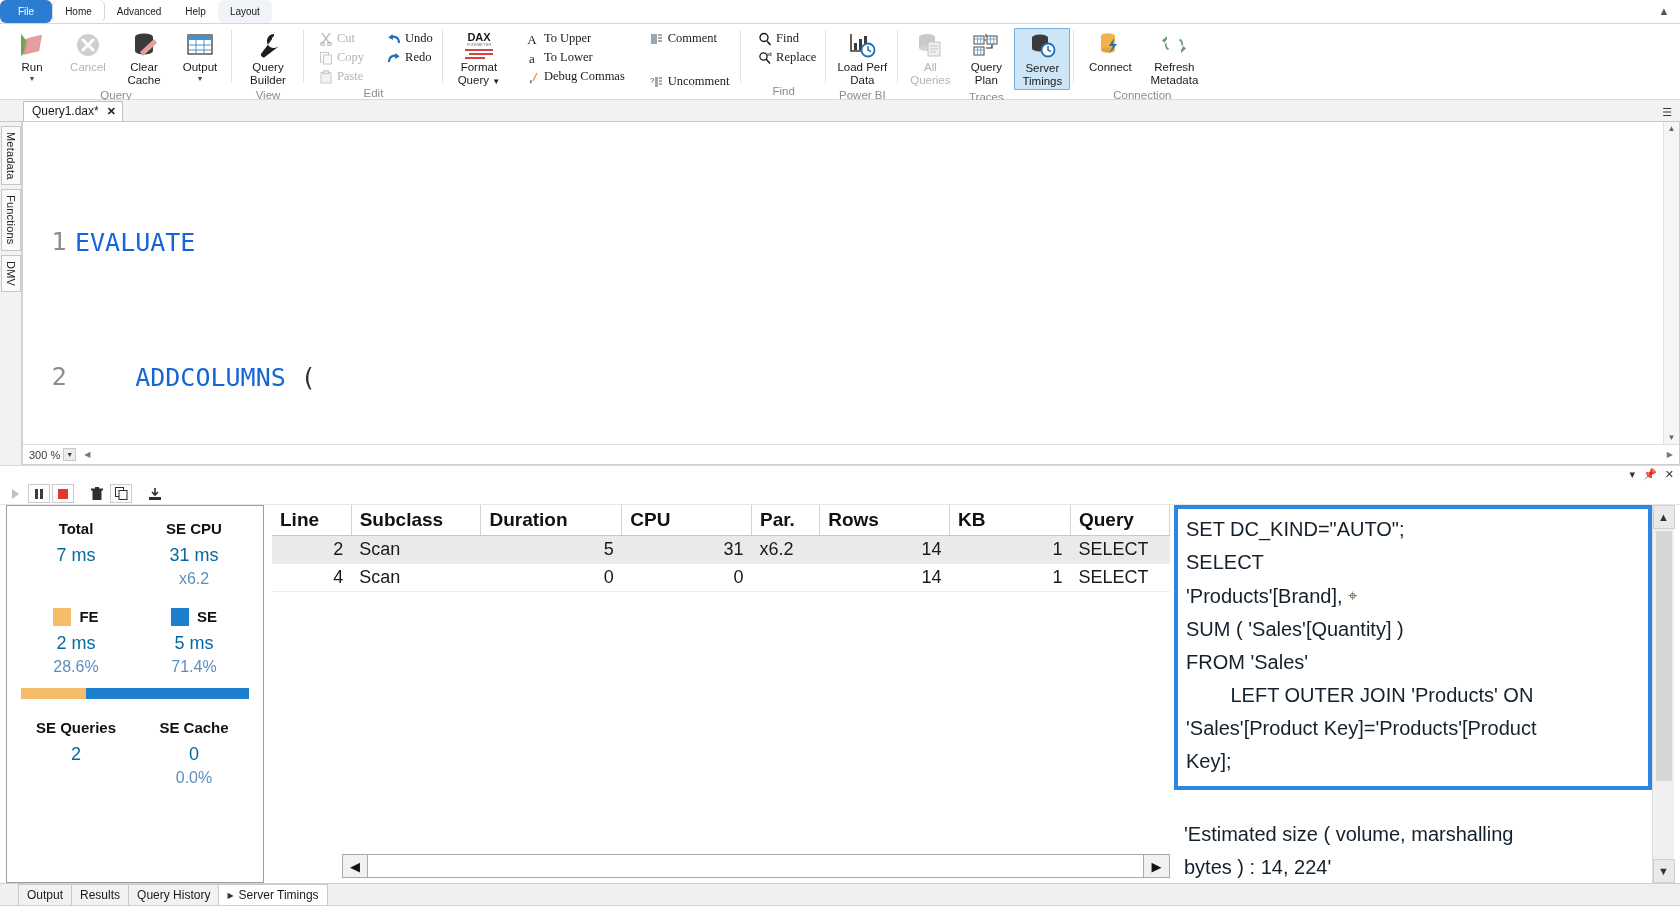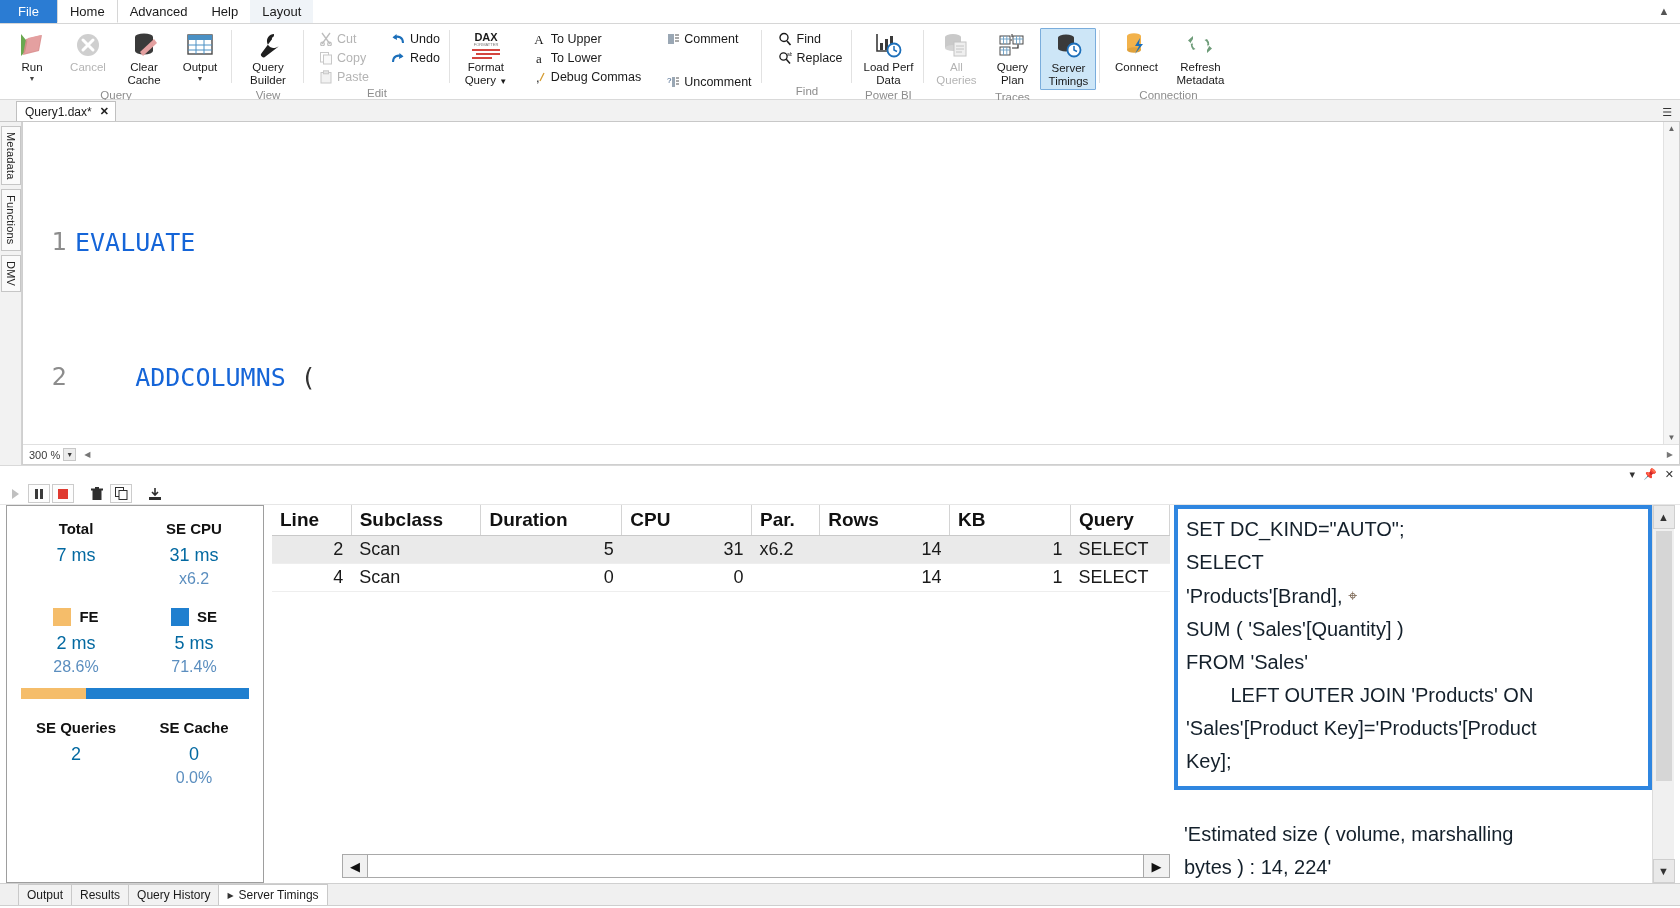--- a/index.html
+++ b/index.html
@@ -12,22 +12,22 @@
     color: #1a1a1a;
   }
   #app { position: relative; width: 1680px; height: 908px; display: flex; flex-direction: column; }
 
   
   .menubar {
     height: 24px; background: #ffffff; display: flex; align-items: stretch;
     border-bottom: 1px solid #d6d6d6; position: relative; flex: 0 0 24px;
   }
   .menu-item {
-    padding: 0 12px; display: flex; align-items: center; font-size: 13px;
-    color: #1a1a1a; cursor: default;
+    padding: 0 12px; display: flex; align-items: center; font-size: 10px;
+    color: #1a1a1a; cursor: default; border-radius: 6px;
   }
   .menu-item.file { background: #2b7cd3; color: #fff; padding: 0 18px; }
   .menu-item.active { background: #ffffff; border: 1px solid #d6d6d6; border-bottom-color: #fff; border-top: none; }
   .menu-item.layout { background: #f0f4f8; }
   .ribbon-collapse {
     position: absolute; right: 8px; top: 3px; width: 16px; height: 16px;
     display: flex; align-items: center; justify-content: center; color: #555; font-size: 11px;
   }
 
   
@@ -53,27 +53,27 @@
   .bigbtn .ico { height: 30px; display: flex; align-items: center; justify-content: center; }
   .bigbtn .lbl { font-size: 11.5px; line-height: 11.5px; color: #1a1a1a; margin-top: 2px; }
   .bigbtn .lbl2 { font-size: 11.5px; line-height: 12px; color: #1a1a1a; }
   .bigbtn.disabled .lbl, .bigbtn.disabled .lbl2 { color: #b4b4b4; }
   .bigbtn .caret { font-size: 7px; color: #444; line-height: 7px; margin-top: 1px; }
   .bigbtn.selected { background: #cde6f7; border: 1px solid #7aaddc; border-radius: 1px; }
 
   .smalllist { display: flex; flex-direction: column; justify-content: flex-start; padding-top: 1px; }
   .smallbtn { display: flex; align-items: center; height: 19px; padding: 0 6px 0 3px; cursor: default; }
   .smallbtn .sico { width: 17px; height: 15px; display: flex; align-items: center; justify-content: center; flex: 0 0 17px; }
-  .smallbtn .slbl { font-size: 12.5px; color: #1a1a1a; margin-left: 3px; white-space: nowrap; }
+  .smallbtn .slbl { font-size: 12.5px; color: #1a1a1a; margin-left: 3px; white-space: nowrap; font-family: Liberation Serif, serif; }
   .smallbtn.disabled .slbl { color: #b4b4b4; }
 
   
   .tabstrip {
-    height: 22px; background: #f2f2f2; display: flex; align-items: flex-end;
-    border-bottom: 1px solid #c8c8c8; position: relative; flex: 0 0 22px; padding-left: 16px;
+    height: 22px; background: #f2f2f2; display: flex; align-items: center;
+    border-bottom: 1px solid #c8c8c8; position: relative; flex: 0 0 22px; padding-left: 23px;
   }
   .doctab {
     height: 20px; background: #ffffff; border: 1px solid #c0c0c0; border-bottom: none;
     display: flex; align-items: center; padding: 0 6px 0 8px; font-size: 12px; gap: 8px;
   }
   .doctab .x { font-size: 11px; font-weight: bold; color: #222; cursor: default; }
   .tabstrip .dropdown-all {
     position: absolute; right: 8px; bottom: 2px; color: #333; font-size: 11px;
   }
 

